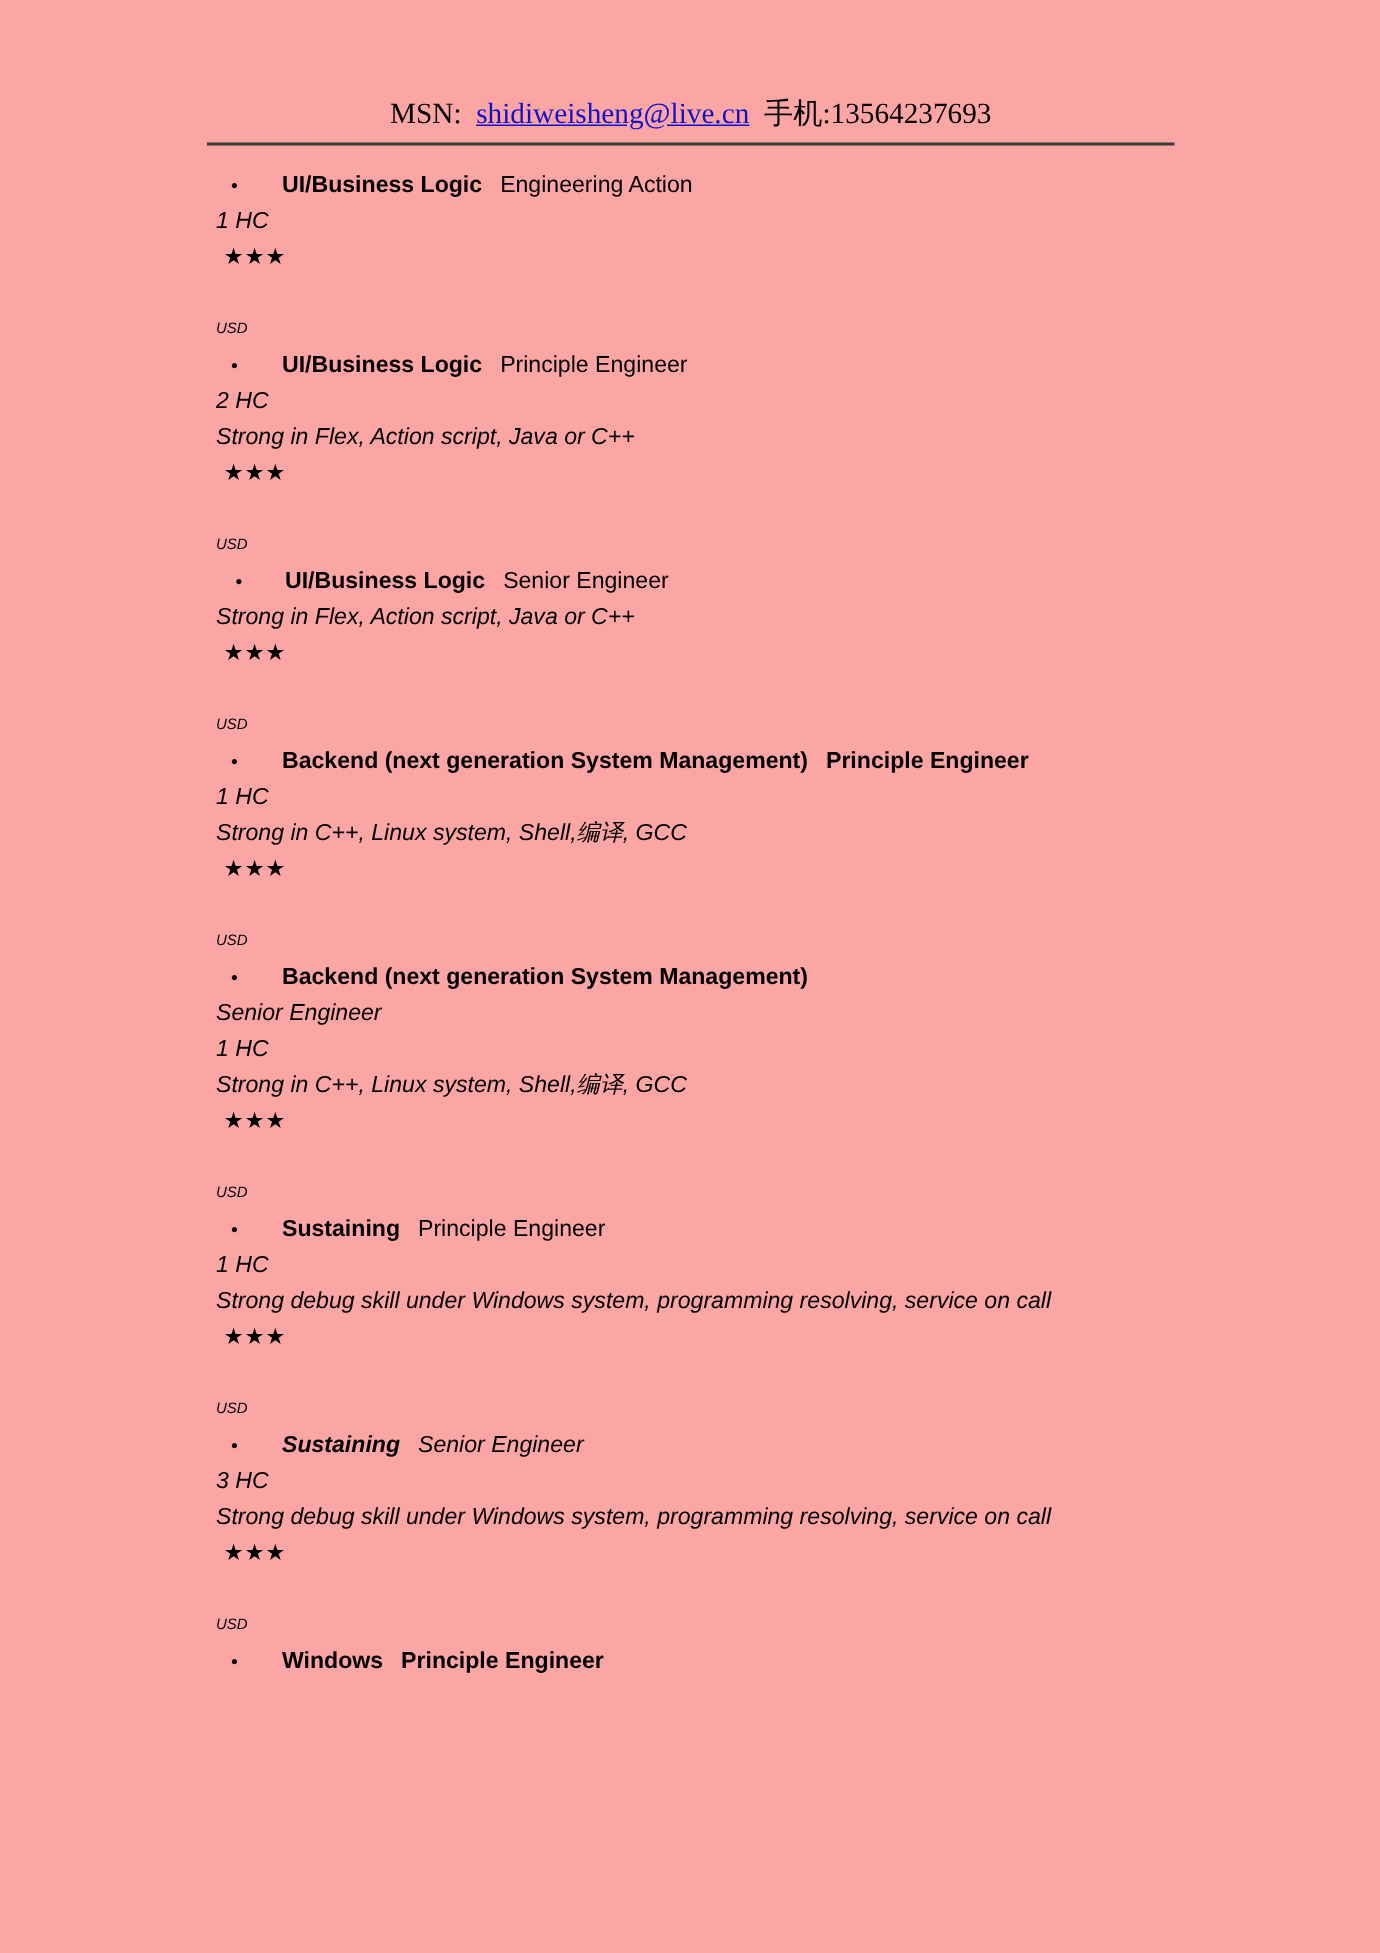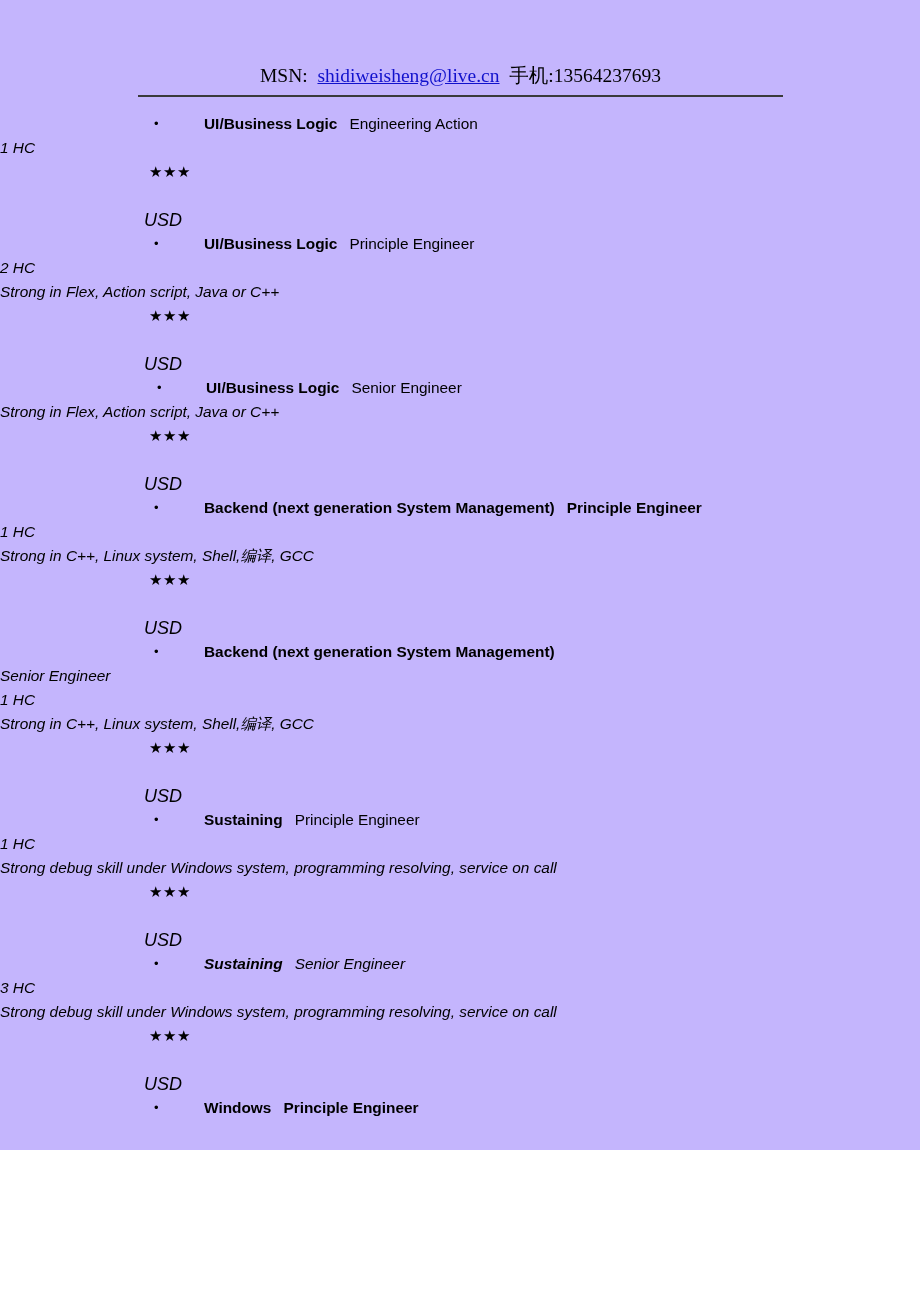--- a/index.html
+++ b/index.html
@@ -3,22 +3,22 @@
 <meta charset="utf-8">
 <style>
   html, body {
     margin: 0;
     padding: 0;
     background: #ffffff;
   }
   .page {
     position: relative;
     width: 920px;
-    height: 1150px;
-    background: #c4b5fd;
+    height: 1302px;
+    background: #fca5a5;
     overflow: hidden;
     font-family: "Liberation Sans", sans-serif;
   }
 
   
   .header {
     position: absolute;
     left: 138px;
     top: 62px;
     width: 645px;
@@ -69,21 +69,20 @@
   }
   .bullet-line .bullet {
     position: absolute;
     left: 154px;
     top: 0;
     font-size: 13px;
     line-height: 24px;
   }
   .bullet-line .dept {
     font-weight: bold;
-    margin-left: 16px;
   }
   .bullet-line .role {
     font-weight: normal;
   }
   
   .bullet-line.v-bold-italic .dept {
     font-weight: bold;
     font-style: italic;
   }
   .bullet-line.v-bold-italic .role {
@@ -99,20 +98,21 @@
   .bullet-line.wide {
     padding-left: 190px;
   }
   .bullet-line.wide .bullet {
     left: 157px;
   }
 
   
   .body-line {
     display: block;
+    padding-left: 144px;
     font-size: 15.4px;
     font-style: italic;
     line-height: 24px;
     color: #000000;
     white-space: nowrap;
   }
 
   
   .stars {
     display: block;
@@ -120,21 +120,21 @@
     font-size: 15px;
     line-height: 24px;
     letter-spacing: 0.5px;
     color: #000000;
   }
 
   
   .currency {
     display: block;
     padding-left: 144px;
-    font-size: 18px;
+    font-size: 10px;
     font-style: italic;
     line-height: 24px;
     color: #000000;
     margin-top: 24px;
   }
 </style>
 </head>
 <body>
 
 <div class="page">

